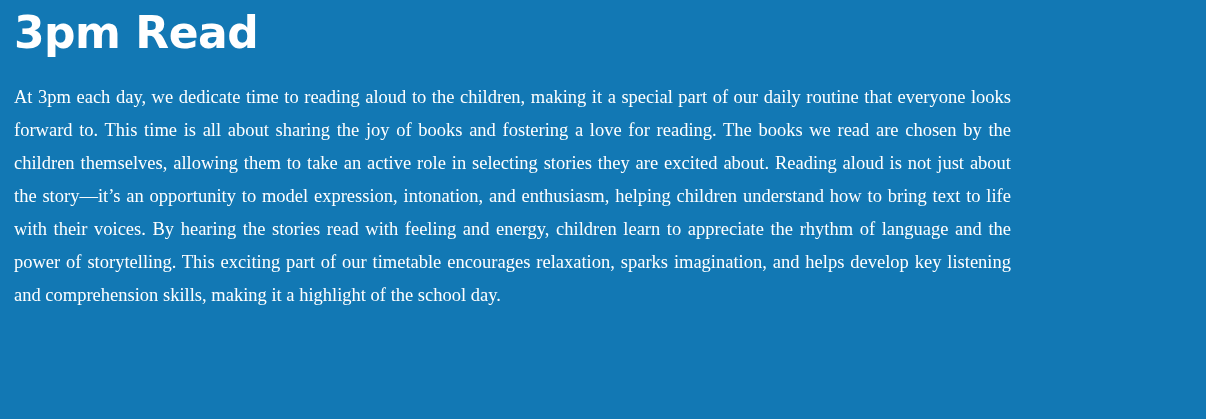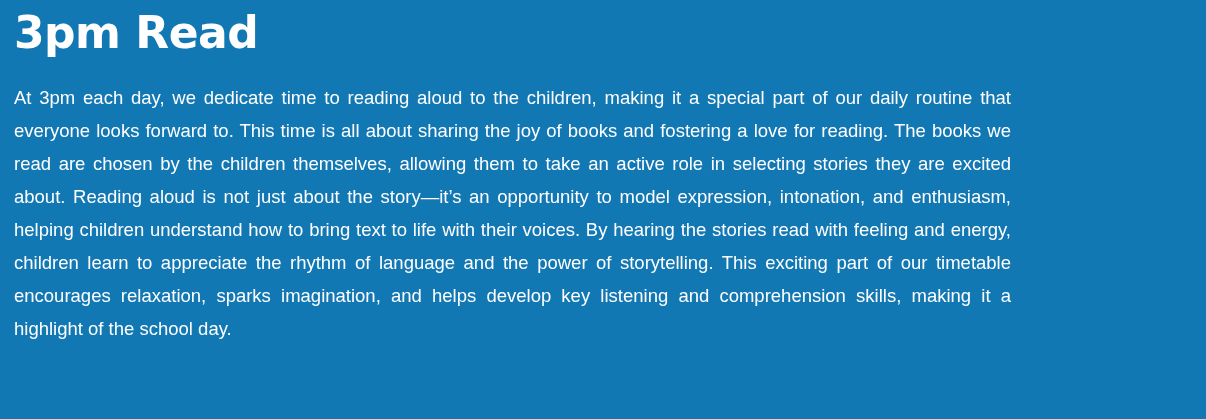--- a/index.html
+++ b/index.html
@@ -25,21 +25,21 @@
     font-weight: bold;
     font-size: 44px;
     line-height: 1.15;
     letter-spacing: -0.5px;
     color: #ffffff;
     margin: 0 0 22px 0;
     padding: 0;
     white-space: nowrap;
   }
   .body-text {
-    font-family: Liberation Sans, sans-serif;
+    font-family: Liberation Serif, serif;
     font-size: 18.5px;
     line-height: 33px;
     color: #ffffff;
     text-align: justify;
     text-justify: inter-word;
     margin: 0;
     padding: 0 1px 0 0;
     word-spacing: 0px;
   }
 </style>

